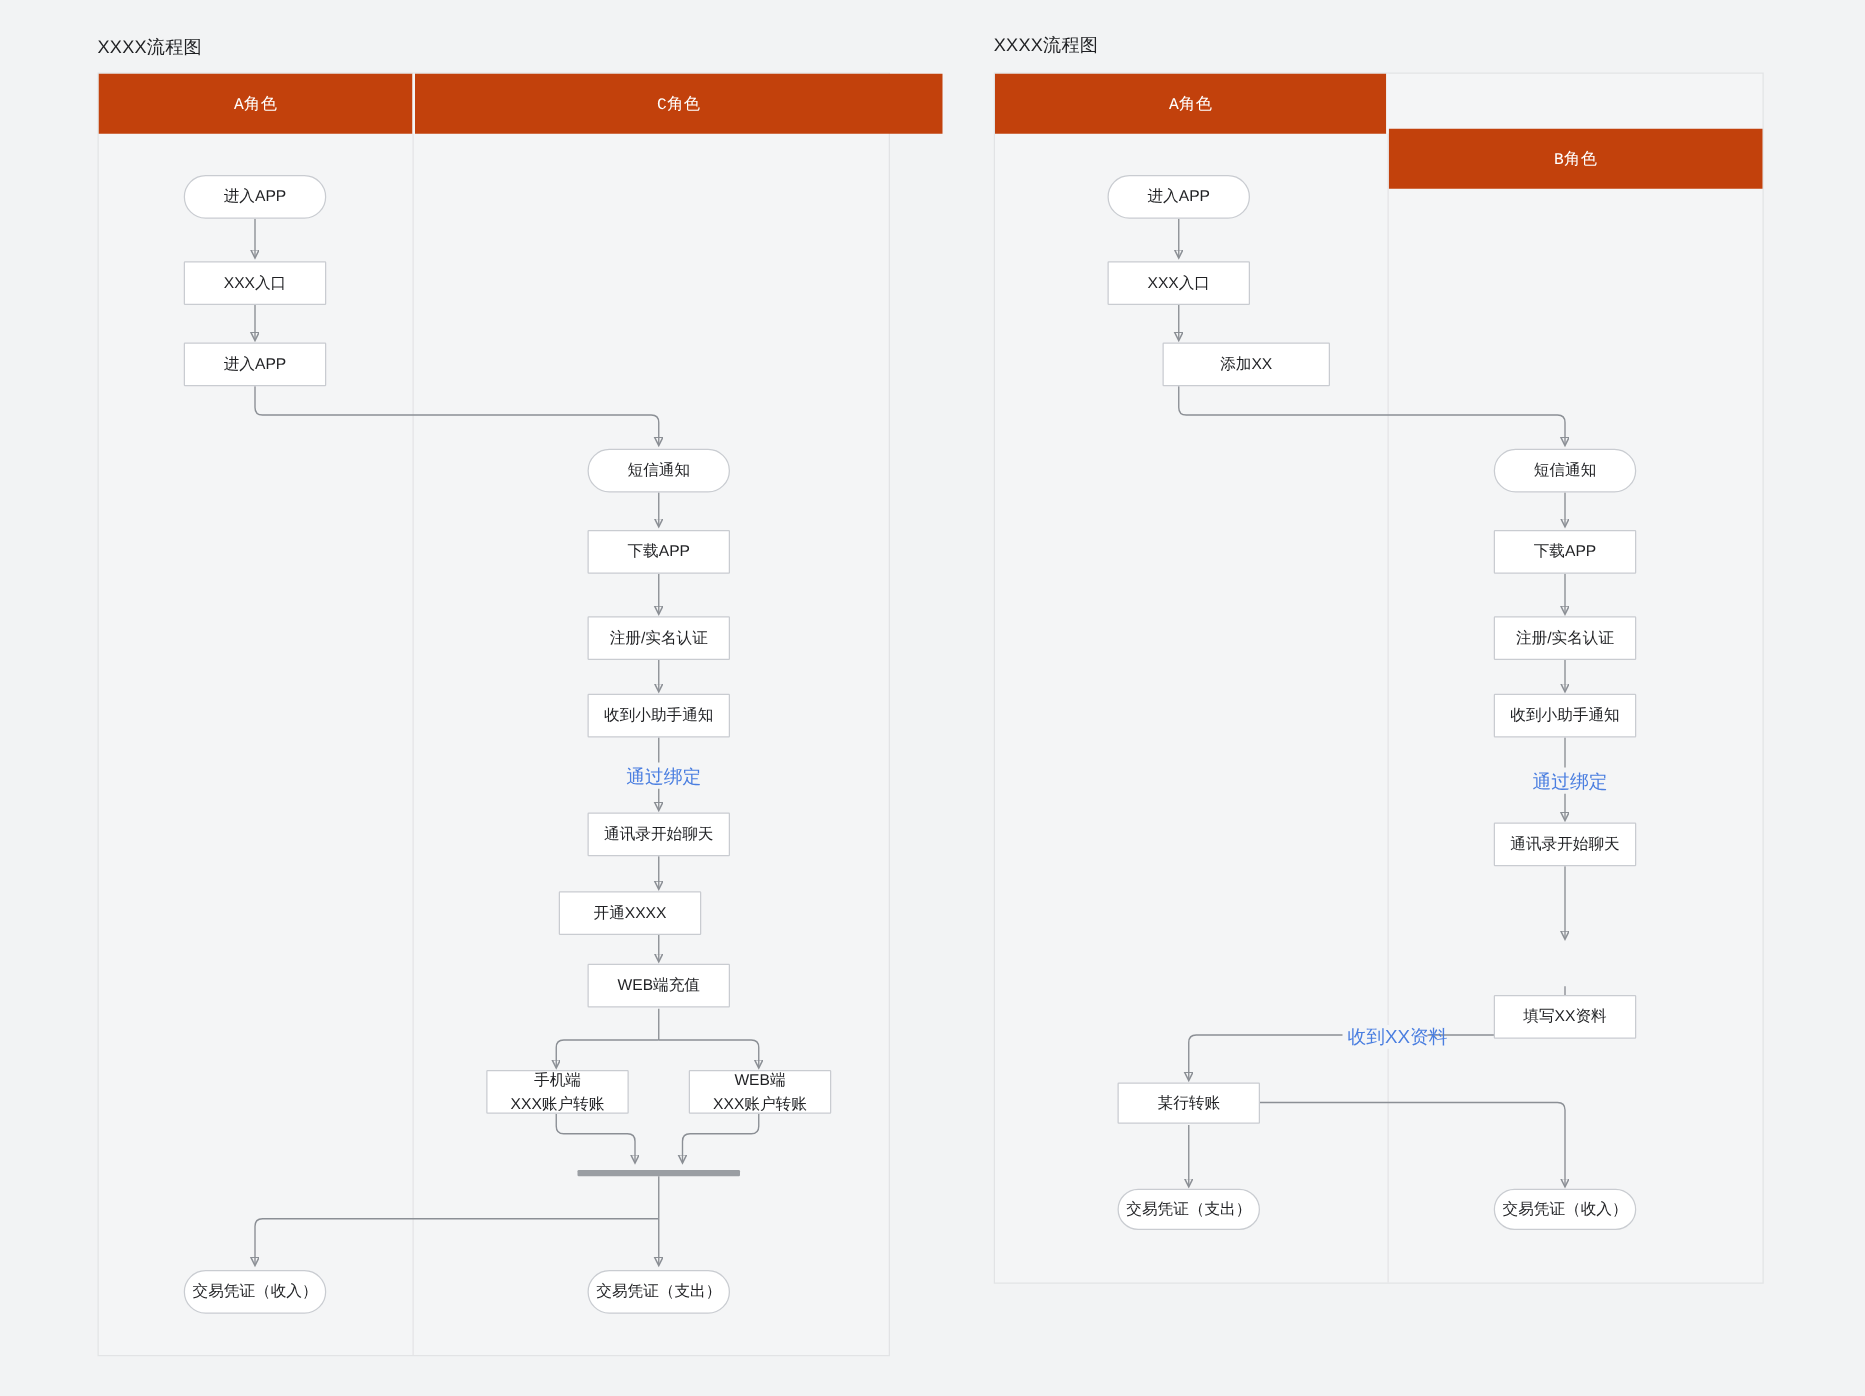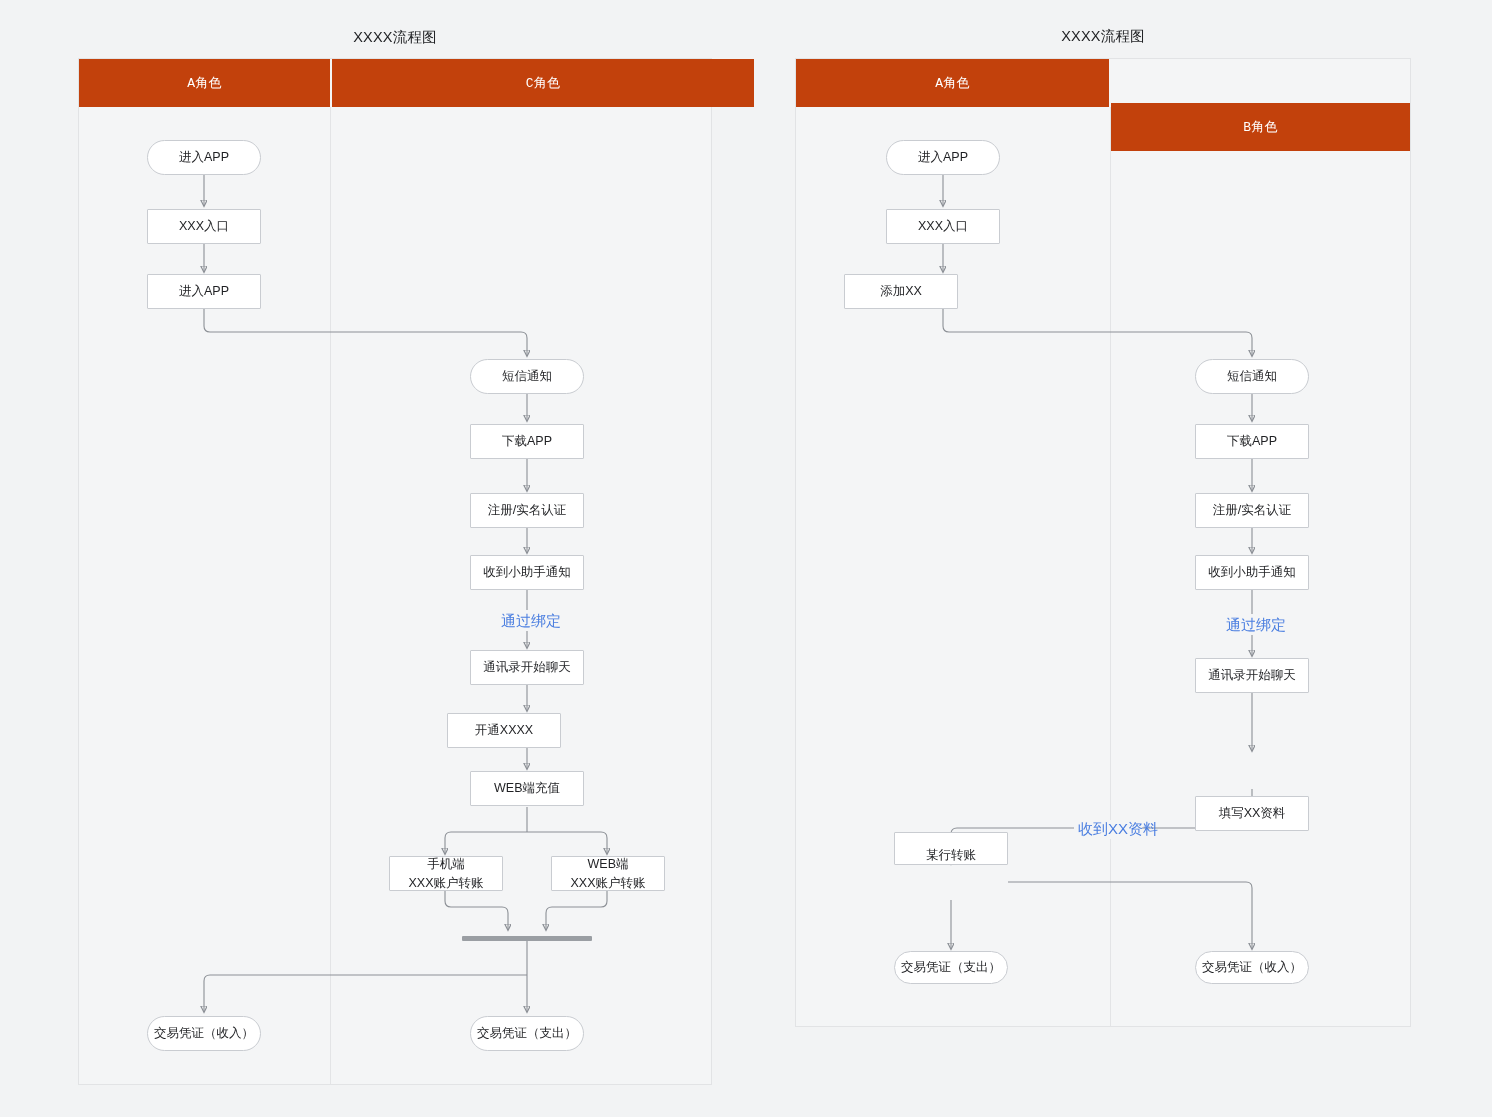--- a/index.html
+++ b/index.html
@@ -7,21 +7,21 @@
     width:1492px;height:1117px;
     background:#f2f3f4;
     font-family:"Liberation Sans","DejaVu Sans",sans-serif;
     overflow:hidden;position:relative;
   }
   .canvas{position:absolute;inset:0;}
 
   
   .panel{position:absolute;background:#f4f5f6;border:1px solid #e2e3e5;box-sizing:border-box;}
   .panel-title{
-    position:absolute;text-align:center;
+    position:absolute;
     font-size:14.5px;color:#1f2023;letter-spacing:.2px;white-space:nowrap;
   }
   .lane-header{
     position:absolute;background:#c2410c;box-sizing:border-box;
     display:flex;align-items:center;justify-content:center;font-family:Liberation Mono, monospace;
   }
   .lane-header .lane-label{font-size:13px;color:#ffffff;letter-spacing:.3px;}
   .lane-divider{position:absolute;background:#e3e4e6;width:1px;}
   .lane-header-sep{position:absolute;background:#f4f5f6;width:2px;}
 
@@ -193,42 +193,42 @@
 
     <path d="M1008,882 L1246,882 Q1252,882 1252,888 L1252,949" marker-end="url(#arrow)"></path>
   </svg>
 
   <div class="node term" style="left:886px;top:140px;width:114px;height:35px;">
     <span>进入APP</span>
   </div>
   <div class="node rect" style="left:886px;top:209px;width:114px;height:35px;">
     <span>XXX入口</span>
   </div>
-  <div class="node rect" style="left:844px;top:274px;width:114px;height:35px;">
+  <div class="node rect" style="left:930px;top:274px;width:134px;height:35px;">
     <span>添加XX</span>
   </div>
   <div class="node term" style="left:1195px;top:359px;width:114px;height:35px;">
     <span>短信通知</span>
   </div>
   <div class="node rect" style="left:1195px;top:424px;width:114px;height:35px;">
     <span>下载APP</span>
   </div>
   <div class="node rect" style="left:1195px;top:493px;width:114px;height:35px;">
     <span>注册/实名认证</span>
   </div>
   <div class="node rect" style="left:1195px;top:555px;width:114px;height:35px;">
     <span>收到小助手通知</span>
   </div>
   <div class="node rect" style="left:1195px;top:658px;width:114px;height:35px;">
     <span>通讯录开始聊天</span>
   </div>
   <div class="node rect" style="left:1195px;top:753px;width:114px;height:35px;margin-top:43px;">
     <span>填写XX资料</span>
   </div>
-  <div class="node rect" style="left:894px;top:832px;width:114px;height:33px;align-items:flex-end;">
+  <div class="node rect" style="left:894px;top:866px;width:114px;height:33px;">
     <span>某行转账</span>
   </div>
   <div class="node term" style="left:894px;top:951px;width:114px;height:33px;">
     <span>交易凭证（支出）</span>
   </div>
   <div class="node term" style="left:1195px;top:951px;width:114px;height:33px;">
     <span>交易凭证（收入）</span>
   </div>
 
   <div class="edge-label boxed" style="left:1215px;top:616px;width:74px;">通过绑定</div>

